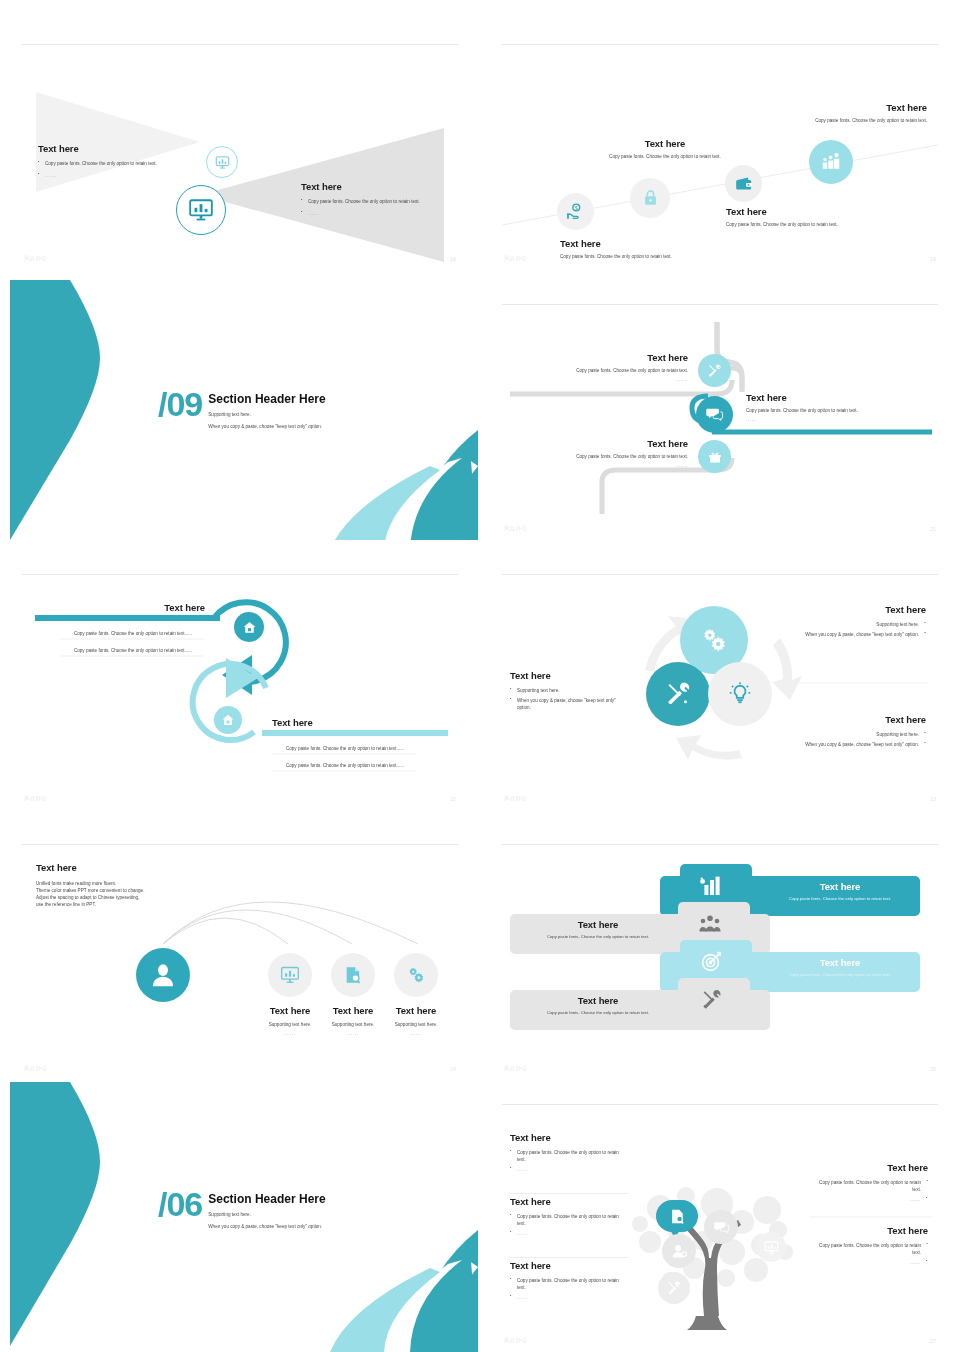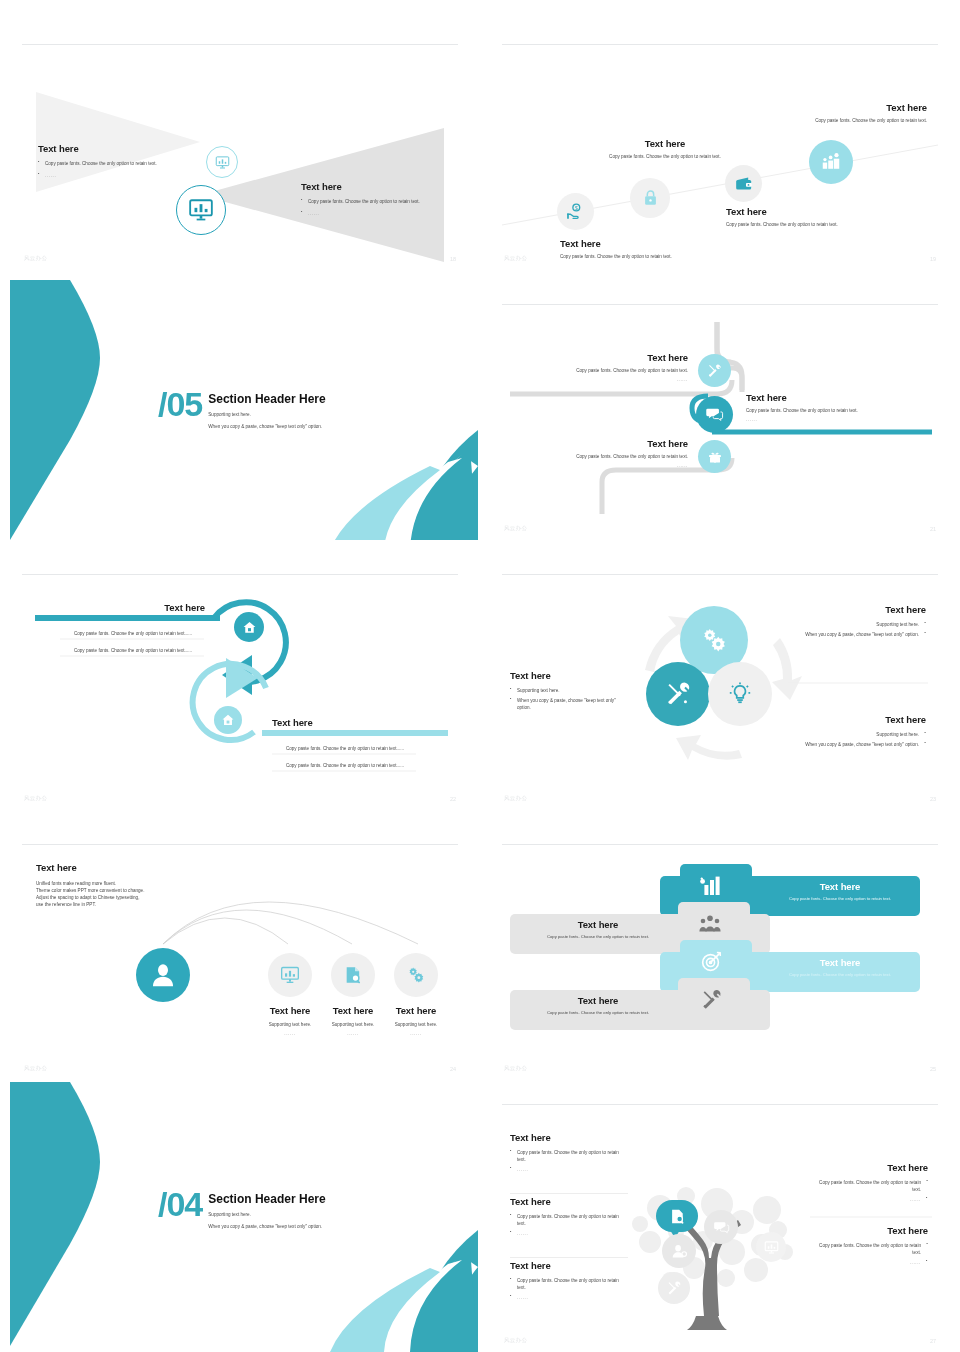--- a/index.html
+++ b/index.html
@@ -133,21 +133,21 @@
       <path d="M10 280 L10 280" fill="none"></path>
       <path d="M10 10 L70 10 Q100 60 100 88 Q100 116 70 170 L10 270 Z" fill="#35A8B8"></path>
       <path d="M478 160 Q420 205 415 280 L478 280 Z" fill="#35A8B8"></path>
       <path d="M462 185 Q400 230 398 280 L455 280 Q452 225 478 196 Z" fill="#fff"></path>
       <path d="M470 178 Q412 222 409 280 L478 280 Z" fill="#35A8B8"></path>
       <path d="M448 192 Q392 235 390 280 L410 280 Q412 226 462 188 Z" fill="#ffffff"></path>
       <path d="M444 196 Q388 238 386 280 L300 280 L300 280 Q340 246 400 206 Z" fill="none"></path>
       <path d="M440 200 Q386 240 384 280 L330 280 Q348 236 430 196 Z" fill="#9ADEE8"></path>
     </svg>
     <div style="position:absolute;left:158px;top:120px;display:flex;align-items:flex-start;">
-      <div style="font-size:34px;font-weight:bold;color:#35A8B8;line-height:.85;letter-spacing:-1px;">/05</div>
+      <div style="font-size:34px;font-weight:bold;color:#35A8B8;line-height:.85;letter-spacing:-1px;">/09</div>
       <div style="margin-left:6px;padding-top:2px;">
         <div style="font-size:12px;font-weight:bold;color:#111;">Section Header Here</div>
         <div class="p" style="margin-top:5px;">Supporting text here.</div>
         <div class="p" style="margin-top:5px;">When you copy &amp; paste, choose "keep text only" option.</div>
       </div>
     </div>
   </div>
 
   <div class="slide" style="left:480px;top:300px;width:480px;height:240px;">
     <div class="hr"></div>
@@ -453,21 +453,21 @@
   <div class="slide" style="left:0;top:1080px;width:480px;height:272px;">
     <svg width="480" height="272" style="position:absolute;left:0;top:0;">
       <path d="M10 2 L70 2 Q100 52 100 82 Q100 110 70 164 L10 266 Z" fill="#35A8B8"></path>
       <path d="M478 150 Q420 196 415 272 L478 272 Z" fill="#35A8B8"></path>
       <path d="M462 176 Q400 222 398 272 L455 272 Q452 216 478 187 Z" fill="#fff"></path>
       <path d="M470 168 Q412 214 409 272 L478 272 Z" fill="#35A8B8"></path>
       <path d="M448 184 Q392 226 390 272 L410 272 Q412 218 462 180 Z" fill="#ffffff"></path>
       <path d="M440 192 Q386 232 384 272 L330 272 Q348 228 430 188 Z" fill="#9ADEE8"></path>
     </svg>
     <div style="position:absolute;left:158px;top:110px;display:flex;align-items:flex-start;">
-      <div style="font-size:34px;font-weight:bold;color:#35A8B8;line-height:.85;letter-spacing:-1px;">/04</div>
+      <div style="font-size:34px;font-weight:bold;color:#35A8B8;line-height:.85;letter-spacing:-1px;">/06</div>
       <div style="margin-left:6px;padding-top:2px;">
         <div style="font-size:12px;font-weight:bold;color:#111;">Section Header Here</div>
         <div class="p" style="margin-top:5px;">Supporting text here.</div>
         <div class="p" style="margin-top:5px;">When you copy &amp; paste, choose "keep text only" option.</div>
       </div>
     </div>
   </div>
 
   <div class="slide" style="left:480px;top:1100px;width:480px;height:252px;">
     <div class="hr"></div>

